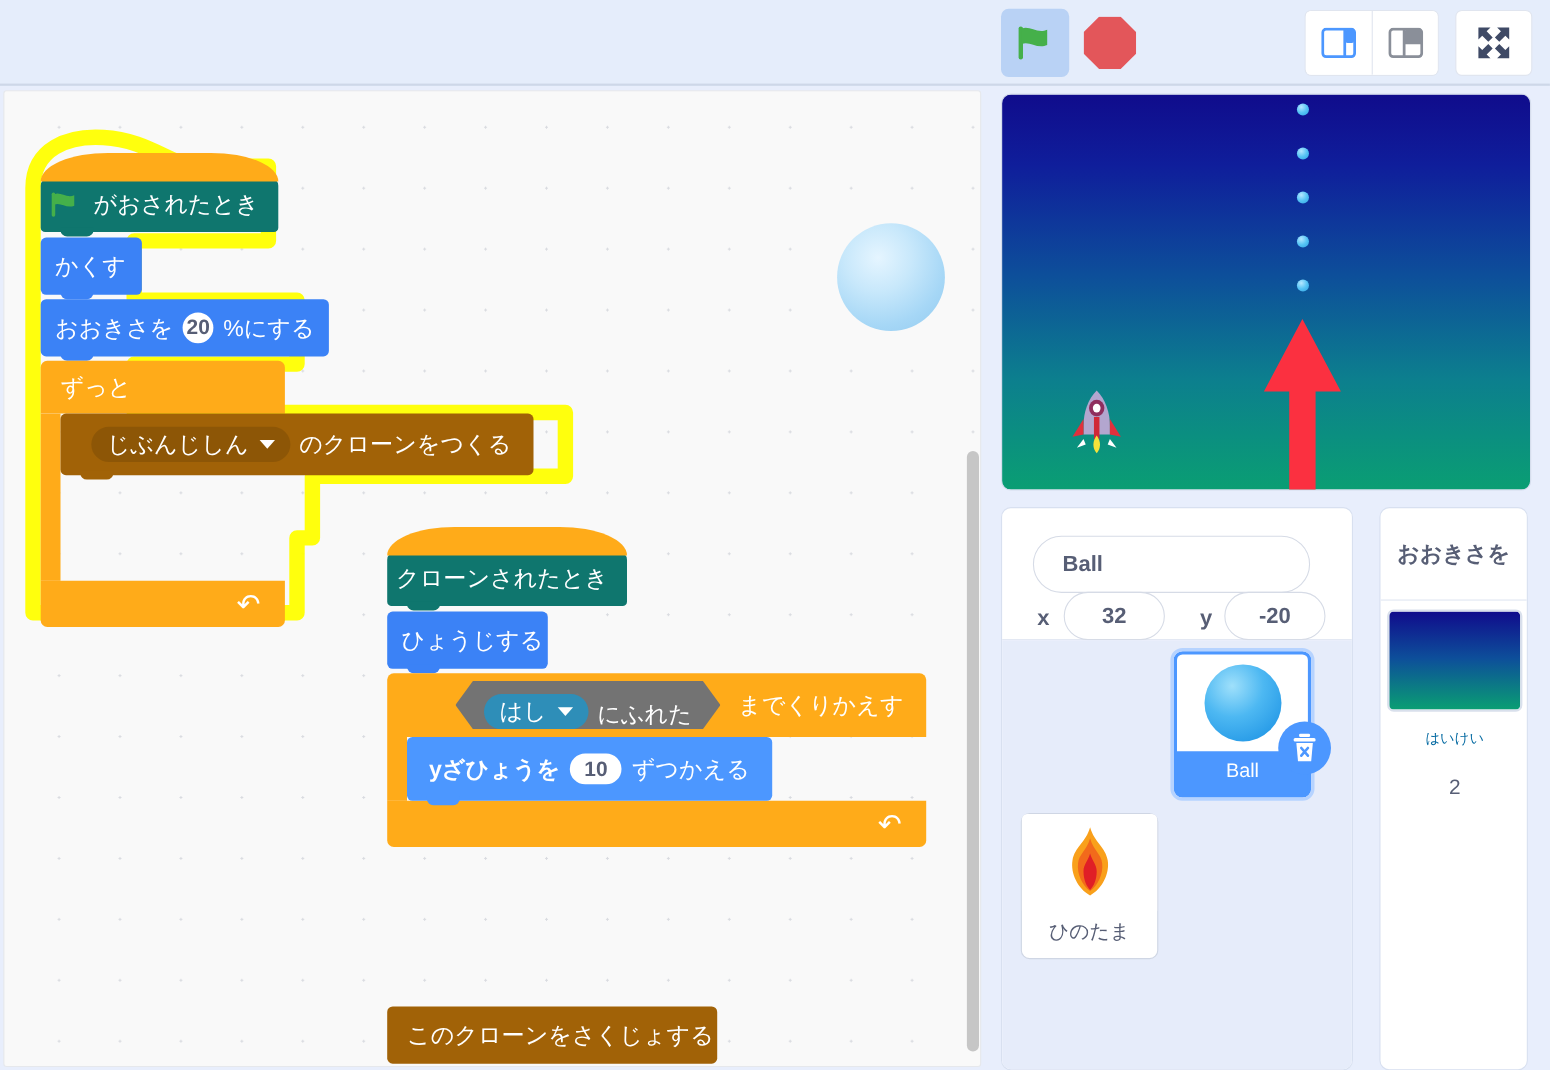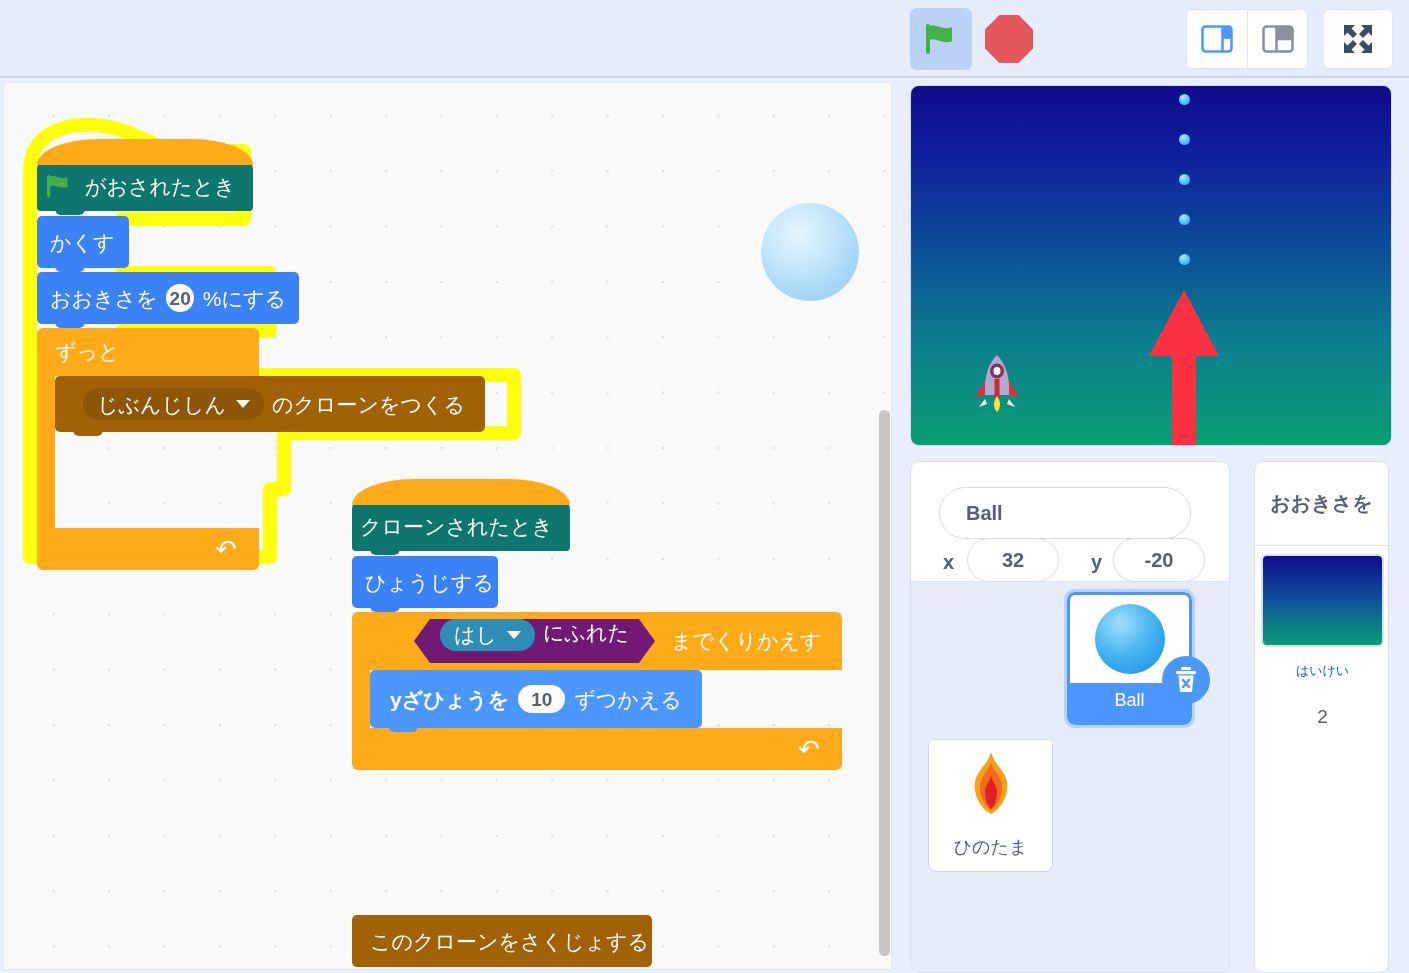--- a/index.html
+++ b/index.html
@@ -163,23 +163,23 @@
     display: flex; align-items: center; justify-content: flex-end;
     padding-right: 22px;
     color: #fff;
   }
   .loop-arrow {
     font-size: 26px; line-height: 1; transform: scaleX(-1);
     display: inline-block;
   }
   .inner-stack { display: flex; flex-direction: column; }
   .bool-hex {
-    background: #701a75;
+    background: #737373;
     height: 44px;
-    display: inline-flex; align-items: flex-start;
+    display: inline-flex; align-items: flex-end;
     padding: 0 26px;
     color: #fff; font-size: 21px;
     clip-path: polygon(16px 0, calc(100% - 16px) 0, 100% 50%, calc(100% - 16px) 100%, 16px 100%, 0 50%);
     gap: 8px;
   }
   .bool-dd {
     background: #2e8eb8;
     border-radius: 16px;
     height: 32px;
     padding: 0 14px;

